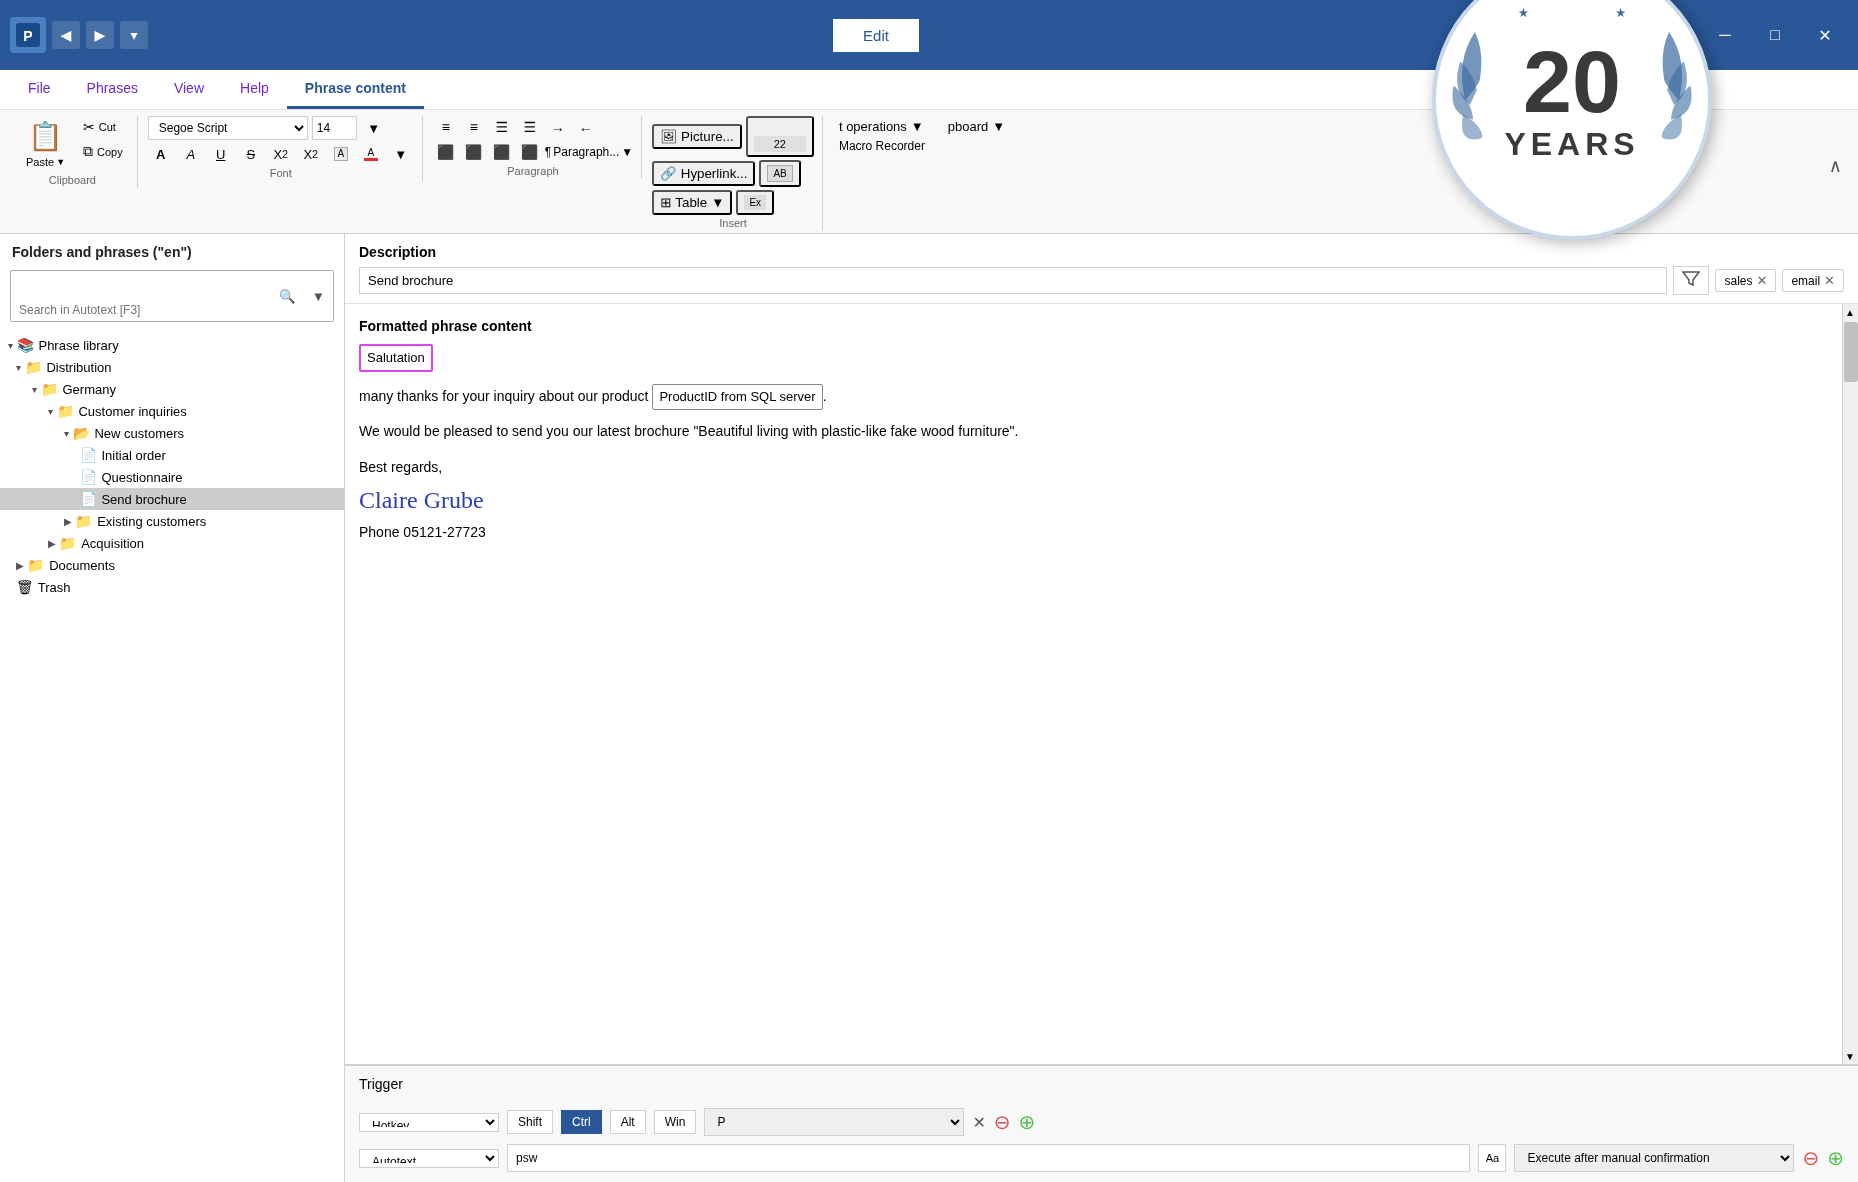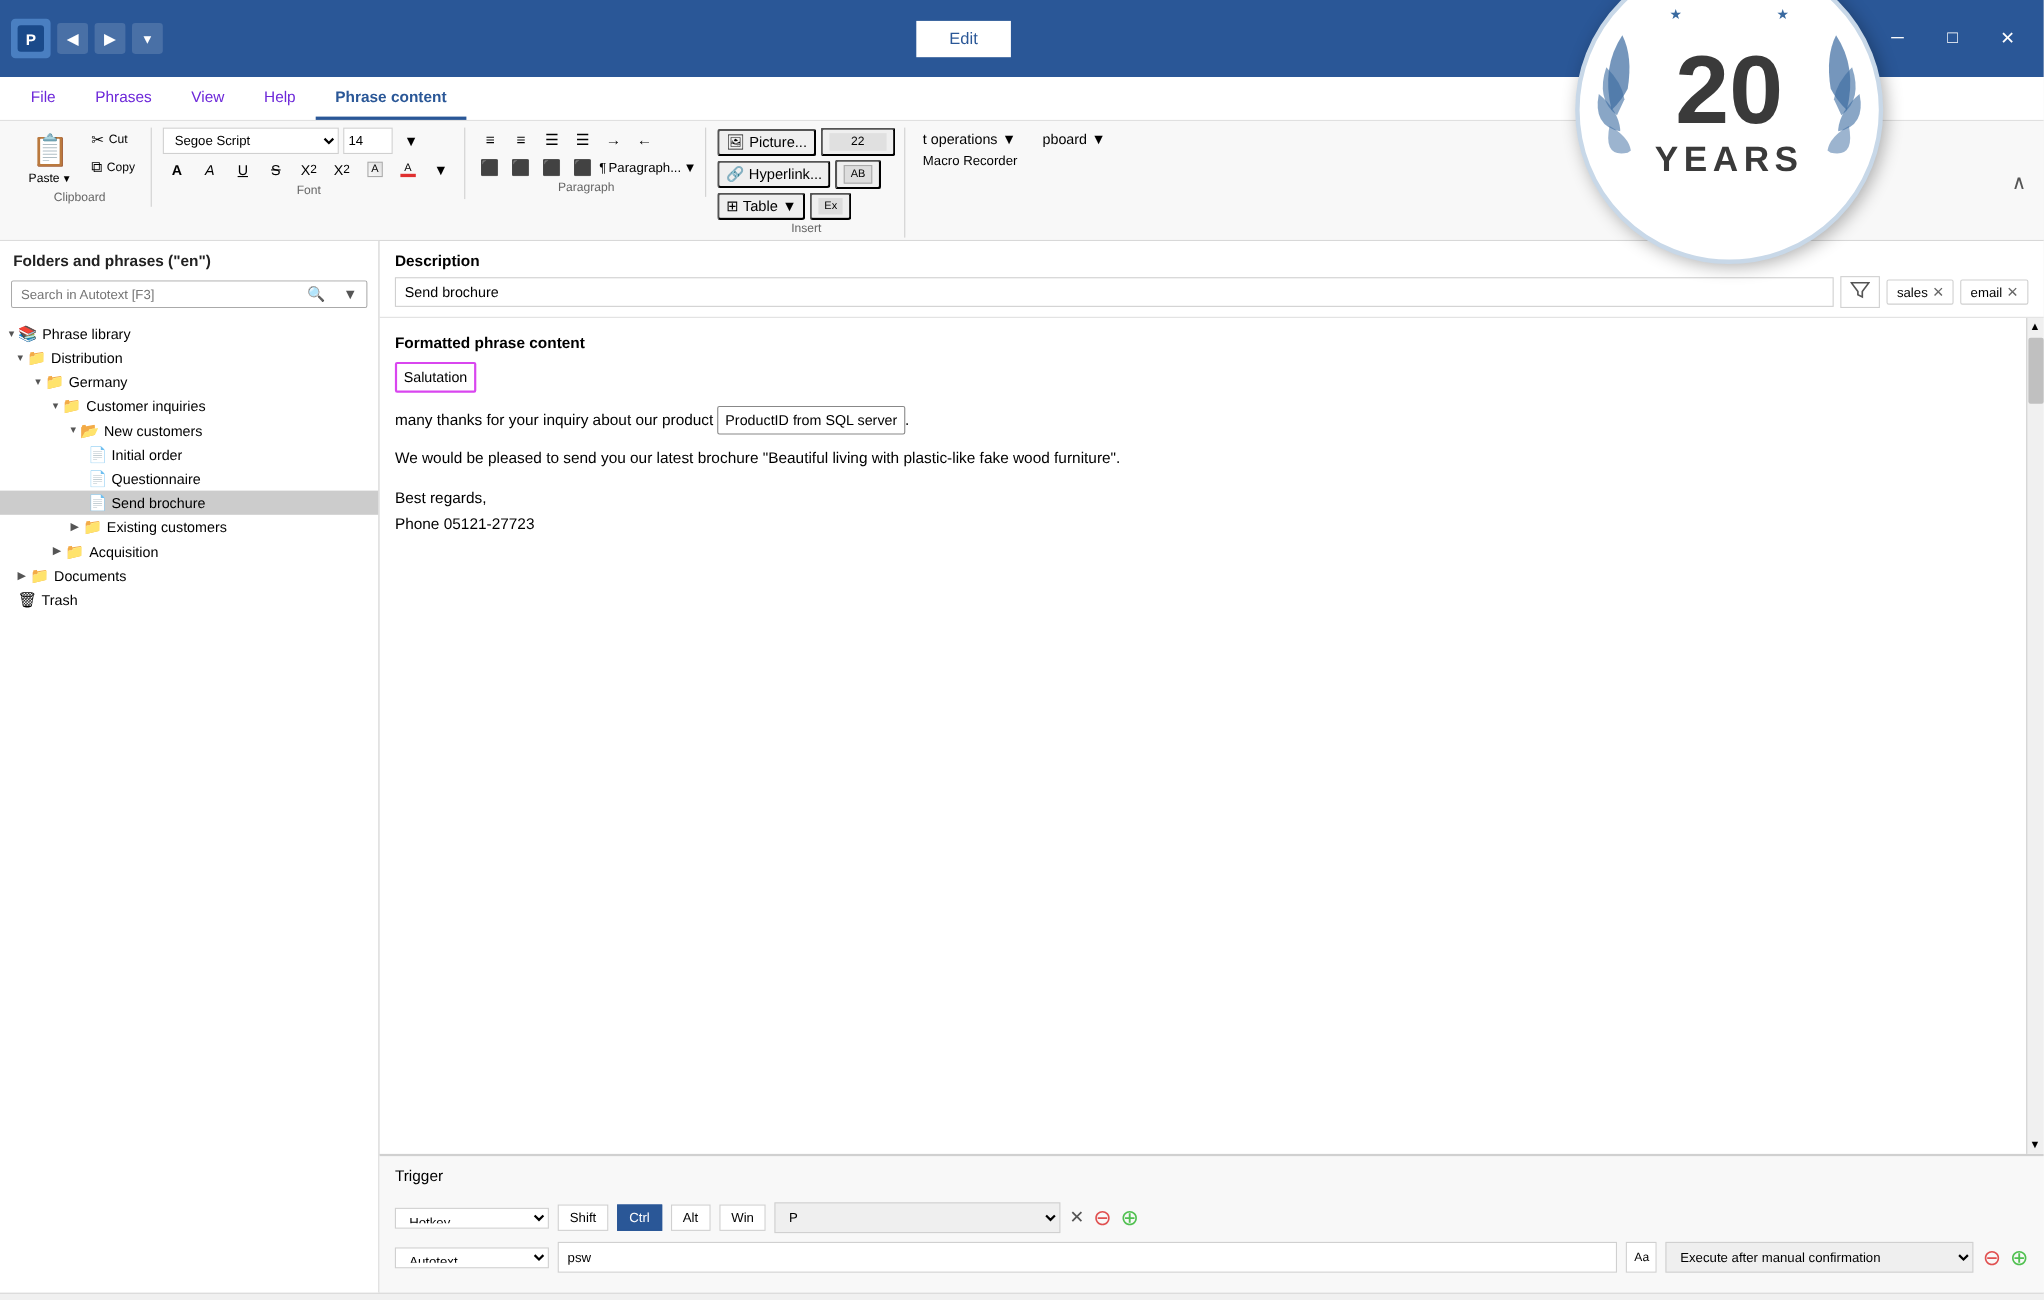--- a/index.html
+++ b/index.html
@@ -215,20 +215,21 @@
       border-radius: 2px;
       overflow: hidden;
     }
     .search-input {
       flex: 1;
       border: none;
       padding: 4px 8px;
       font-size: 12px;
       color: #666;
       outline: none;
+      margin-top: 28px;
     }
     .search-icon-btn {
       padding: 4px 8px;
       background: white;
       border: none;
       cursor: pointer;
       color: #555;
     }
     .tree {
       flex: 1;
@@ -600,21 +601,21 @@
     </div>
 
     <div class="ribbon-group">
       <div style="display:flex;flex-direction:column;gap:3px;">
         <div style="display:flex;gap:4px;align-items:center;">
           <button class="ribbon-btn-small">
             <span>🖼</span>
             <span>Picture...</span>
           </button>
           <button class="ribbon-btn-small">
-            <span style="background:#e0e0e0;padding:2px 20px;font-size:11px;">22</span>
+            <span style="background:#e0e0e0;padding:2px 20px;font-size:11px;margin-top:15px;">22</span>
           </button>
         </div>
         <div style="display:flex;gap:4px;align-items:center;">
           <button class="ribbon-btn-small">
             <span>🔗</span>
             <span>Hyperlink...</span>
           </button>
           <button class="ribbon-btn-small">
             <span style="background:#ddd;padding:2px 5px;font-size:10px;border:1px solid #aaa;">AB</span>
           </button>
@@ -765,20 +766,23 @@
           <p style="margin-top:12px;">
             <span>many thanks for your inquiry about our product </span><span class="sql-box">ProductID from SQL server</span><span>.</span>
           </p>
           <p style="margin-top:10px;">
             <span>We would be pleased to send you our latest brochure "Beautiful living with plastic-like fake wood furniture".</span>
           </p>
           <p style="margin-top:12px;">
             <span>Best regards,</span>
           </p>
           <p>
+            <span class="signature">Claire Grube</span>
+          </p>
+          <p>
             <span>Phone 05121-27723</span>
           </p>
         </div>
       </div>
 
       <div class="scrollbar-right">
         <div style="width:14px;height:16px;display:flex;align-items:center;justify-content:center;cursor:pointer;font-size:10px;">▲</div>
         <div class="scrollbar-thumb"></div>
         <div style="position:absolute;bottom:0;width:14px;height:16px;display:flex;align-items:center;justify-content:center;cursor:pointer;font-size:10px;">▼</div>
       </div>

